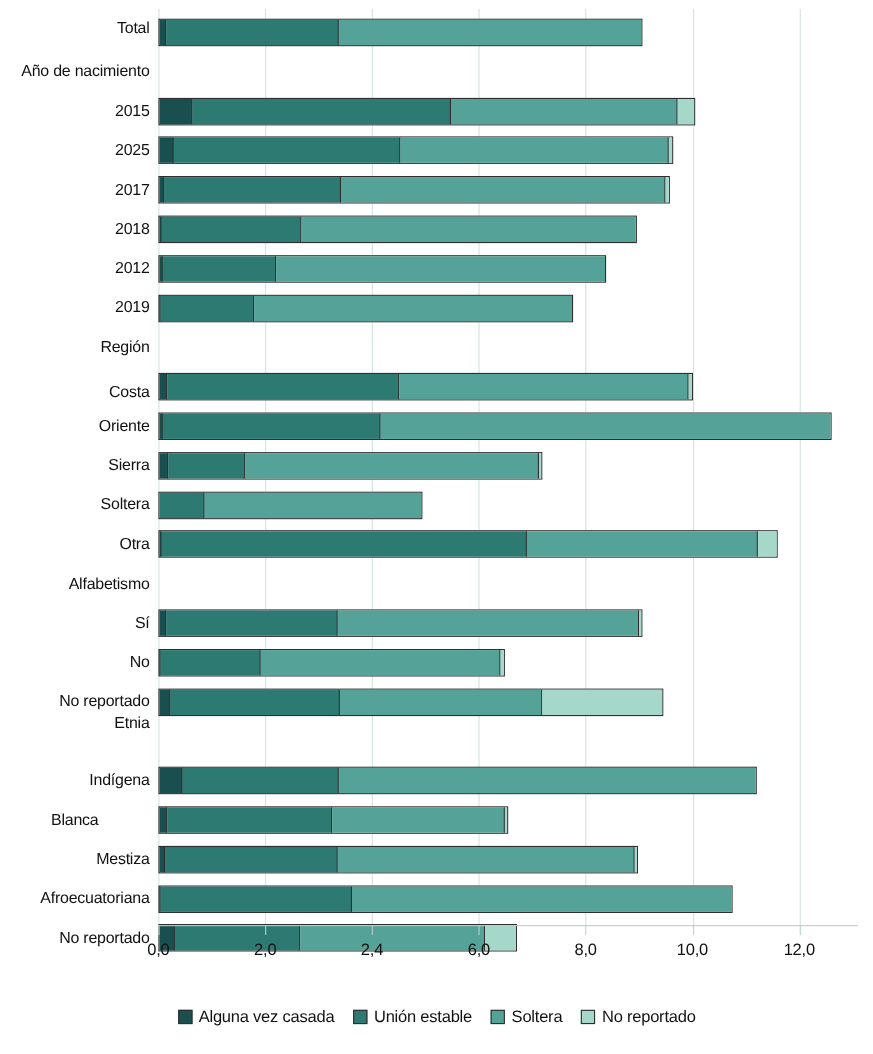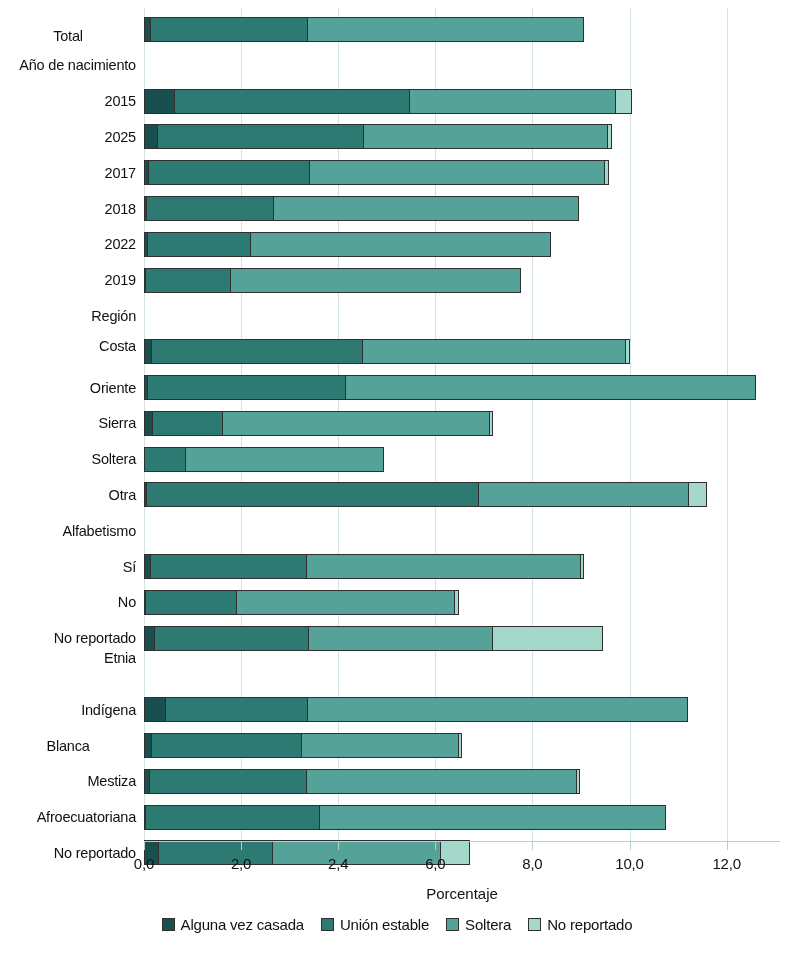--- a/index.html
+++ b/index.html
@@ -137,30 +137,30 @@
     display: inline-block;
     flex: 0 0 auto;
   }
 </style>
 </head>
 <body>
 
 <div id="chart-root">
 
   <div class="label-col" id="label-col">
-      <div class="cat-label" style="top: 29px; text-align: center;">Total</div>
+      <div class="cat-label" style="top: 19px;">Total</div>
       <div class="cat-label group" style="top: 58.3px;">Año de nacimiento</div>
       <div class="cat-label" style="top: 94.1px;">2015</div>
       <div class="cat-label" style="top: 129.9px;">2025</div>
       <div class="cat-label" style="top: 165.7px;">2017</div>
       <div class="cat-label" style="top: 201.5px;">2018</div>
-      <div class="cat-label" style="top: 237.3px;">2022</div>
+      <div class="cat-label" style="top: 237.3px;">2012</div>
       <div class="cat-label" style="top: 273.1px;">2019</div>
       <div class="cat-label group" style="top: 308.9px;">Región</div>
-      <div class="cat-label" style="top: 339px; margin-left: 24px;">Costa</div>
+      <div class="cat-label" style="top: 350px; margin-left: 24px;">Costa</div>
       <div class="cat-label" style="top: 380.5px;">Oriente</div>
       <div class="cat-label" style="top: 416.3px;">Sierra</div>
       <div class="cat-label" style="top: 452.1px;">Soltera</div>
       <div class="cat-label" style="top: 487.9px;">Otra</div>
       <div class="cat-label group" style="top: 523.7px;">Alfabetismo</div>
       <div class="cat-label" style="top: 559.5px;">Sí</div>
       <div class="cat-label" style="top: 595.3px;">No</div>
       <div class="cat-label" style="top: 631.1px;">No reportado</div>
       <div class="cat-label group" style="top: 651px;">Etnia</div>
       <div class="cat-label" style="top: 702.7px;">Indígena</div>
@@ -301,21 +301,20 @@
       <div class="tick-label" style="left: 338.2px;">2,4</div>
       <div class="tick-mark" style="left: 435.3px;"></div>
       <div class="tick-label" style="left: 435.3px;">6,0</div>
       <div class="tick-mark" style="left: 532.4px;"></div>
       <div class="tick-label" style="left: 532.4px;">8,0</div>
       <div class="tick-mark" style="left: 629.5px;"></div>
       <div class="tick-label" style="left: 629.5px;">10,0</div>
       <div class="tick-mark" style="left: 726.6px;"></div>
       <div class="tick-label" style="left: 726.6px;">12,0</div>
     </div>
-  <div class="axis-title">Porcentaje</div>
 
   <div class="legend" id="legend">
       <div class="legend-item">
         <span class="legend-swatch" style="background: rgb(26, 79, 79);"></span>
         <span>Alguna vez casada</span>
       </div>
       <div class="legend-item">
         <span class="legend-swatch" style="background: rgb(45, 122, 115);"></span>
         <span>Unión estable</span>
       </div>

